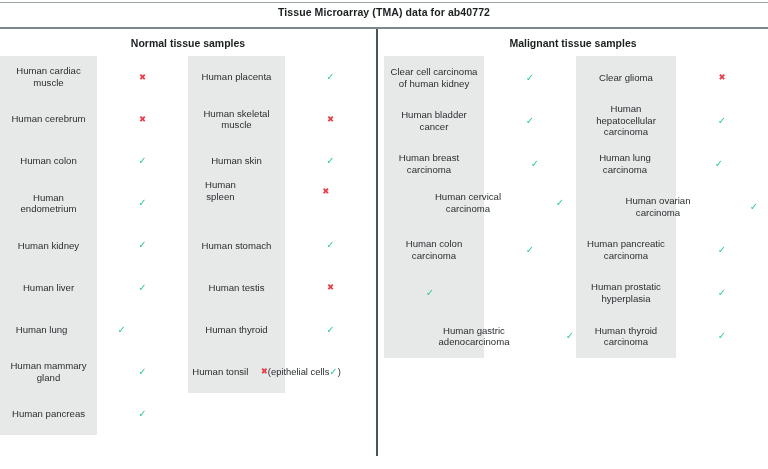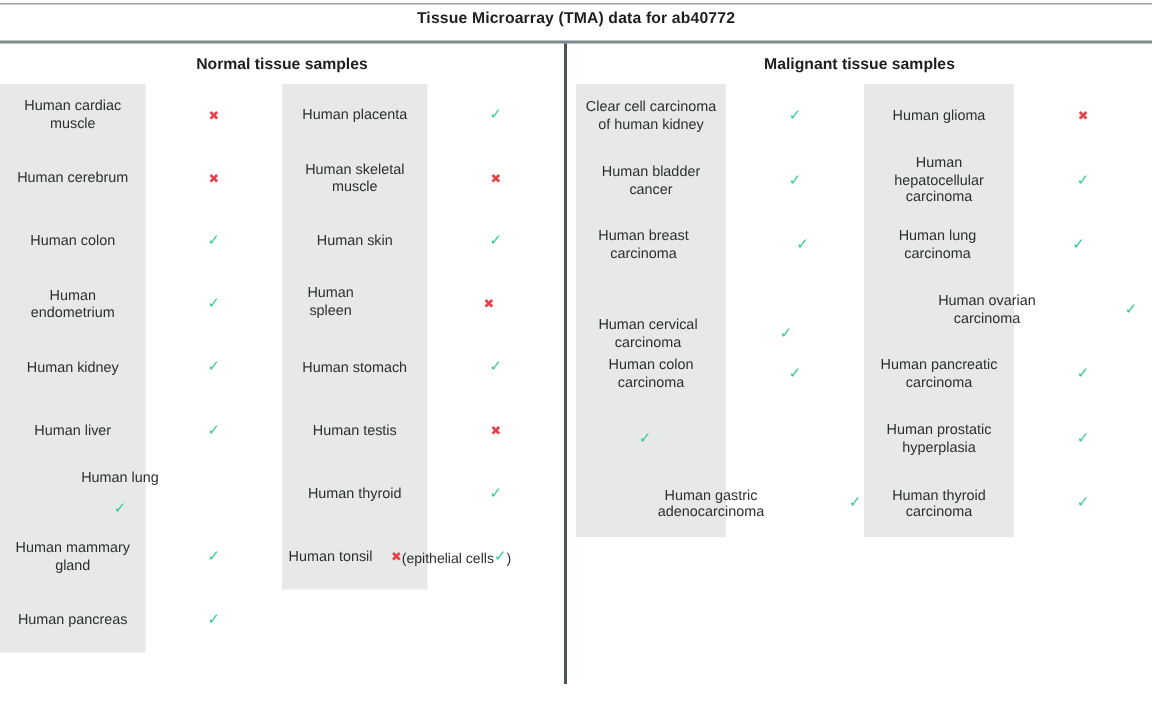--- a/index.html
+++ b/index.html
@@ -116,21 +116,21 @@
         <div class="mark" style="width: 91px;">
           <span class="tick">✓</span>
         </div>
       </div>
       <div class="row" style="left: 0px; top: 266.5px; width: 188px; height: 42.1px;">
         <div class="label" style="width: 97px;">Human liver</div>
         <div class="mark" style="width: 91px;">
           <span class="tick">✓</span>
         </div>
       </div>
-      <div class="row" style="left: 0px; top: 308.6px; width: 160px; height: 42.1px; flex-direction: column;">
+      <div class="row" style="left: 0px; top: 308.6px; width: 160px; height: 42.1px;">
         <div class="label" style="width: 97px;">Human lung</div>
         <div class="mark" style="width: 91px;">
           <span class="tick">✓</span>
         </div>
       </div>
       <div class="row" style="left: 0px; top: 350.7px; width: 188px; height: 42.1px;">
         <div class="label" style="width: 97px;">Human mammary gland</div>
         <div class="mark" style="width: 91px;">
           <span class="tick">✓</span>
         </div>
@@ -152,21 +152,21 @@
         <div class="mark" style="width: 91px;">
           <span class="cross">✖</span>
         </div>
       </div>
       <div class="row" style="left: 188px; top: 140.2px; width: 188px; height: 42.1px;">
         <div class="label" style="width: 97px;">Human skin</div>
         <div class="mark" style="width: 91px;">
           <span class="tick">✓</span>
         </div>
       </div>
-      <div class="row" style="left: 188px; top: 181px; width: 167px; height: 42.1px; gap: 44px;">
+      <div class="row" style="left: 188px; top: 170px; width: 167px; height: 42.1px; gap: 44px;">
         <div class="label" style="width: 97px;">Human spleen</div>
         <div class="mark" style="width: 91px;">
           <span class="cross">✖</span>
         </div>
       </div>
       <div class="row" style="left: 188px; top: 224.4px; width: 188px; height: 42.1px;">
         <div class="label" style="width: 97px;">Human stomach</div>
         <div class="mark" style="width: 91px;">
           <span class="tick">✓</span>
         </div>
@@ -203,21 +203,21 @@
         <div class="mark" style="width: 92px;">
           <span class="tick">✓</span>
         </div>
       </div>
       <div class="row" style="left: 384px; top: 142.2px; width: 192px; height: 43.1px; gap: 20px;">
         <div class="label" style="width: 100px;">Human breast carcinoma</div>
         <div class="mark" style="width: 92px;">
           <span class="tick">✓</span>
         </div>
       </div>
-      <div class="row" style="left: 384px; top: 201px; width: 184px; height: 43.1px;">
+      <div class="row" style="left: 384px; top: 181px; width: 184px; height: 43.1px; padding-left: 36px;">
         <div class="label" style="width: 100px;">Human cervical carcinoma</div>
         <div class="mark" style="width: 92px;">
           <span class="tick">✓</span>
         </div>
       </div>
       <div class="row" style="left: 384px; top: 228.4px; width: 192px; height: 43.1px;">
         <div class="label" style="width: 100px;">Human colon carcinoma</div>
         <div class="mark" style="width: 92px;">
           <span class="tick">✓</span>
         </div>
@@ -227,21 +227,21 @@
           <span class="tick">✓</span>
         </div>
       </div>
       <div class="row" style="left: 384px; top: 314.6px; width: 192px; height: 43.1px; padding-left: 40px;">
         <div class="label" style="width: 100px;">Human gastric adenocarcinoma</div>
         <div class="mark" style="width: 92px;">
           <span class="tick">✓</span>
         </div>
       </div>
       <div class="row" style="left: 576px; top: 56px; width: 192px; height: 43.1px;">
-        <div class="label" style="width: 100px;">Human glioma</div>
+        <div class="label" style="width: 100px;">Clear glioma</div>
         <div class="mark" style="width: 92px;">
           <span class="cross">✖</span>
         </div>
       </div>
       <div class="row" style="left: 576px; top: 99.1px; width: 192px; height: 43.1px;">
         <div class="label" style="width: 100px;">Human hepatocellular carcinoma</div>
         <div class="mark" style="width: 92px;">
           <span class="tick">✓</span>
         </div>
       </div>

